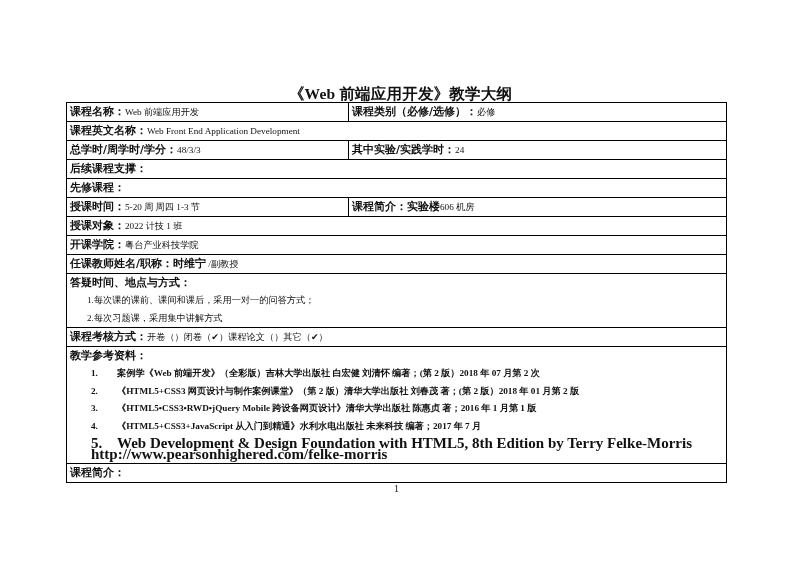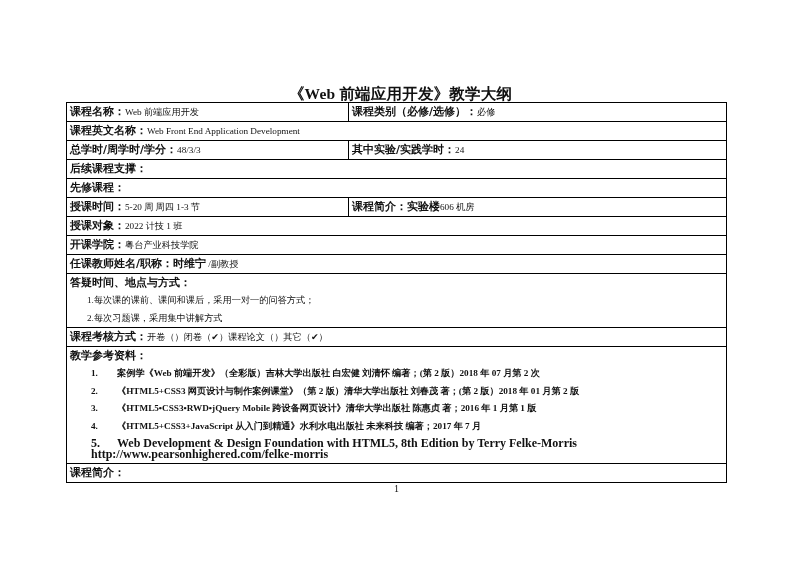--- a/index.html
+++ b/index.html
@@ -110,21 +110,21 @@
   <tr>
     <td colspan="2" class="nb-tb ref"><span class="num">2.</span><span>《HTML5+CSS3 网页设计与制作案例课堂》（第 2 版）清华大学出版社 刘春茂 著；(第 2 版）2018 年 01 月第 2 版</span></td>
   </tr>
   <tr>
     <td colspan="2" class="nb-tb ref"><span class="num">3.</span><span>《HTML5•CSS3•RWD•jQuery Mobile 跨设备网页设计》清华大学出版社 陈惠贞 著；2016 年 1 月第 1 版</span></td>
   </tr>
   <tr>
     <td colspan="2" class="nb-tb ref"><span class="num">4.</span><span>《HTML5+CSS3+JavaScript 从入门到精通》水利水电出版社 未来科技 编著；2017 年 7 月</span></td>
   </tr>
   <tr>
-    <td colspan="2" class="ref" style="border-top:none;font-size:12px;"><span class="num">5.</span><span>Web Development &amp; Design Foundation with HTML5, 8th Edition by Terry Felke-Morris http://www.pearsonhighered.com/felke-morris</span></td>
+    <td colspan="2" class="ref" style="border-top:none;font-size:15px;"><span class="num">5.</span><span>Web Development &amp; Design Foundation with HTML5, 8th Edition by Terry Felke-Morris http://www.pearsonhighered.com/felke-morris</span></td>
   </tr>
   <tr>
     <td colspan="2">
       <span class="lbl">课程简介：</span>
     </td>
   </tr>
 </tbody>
   </table>
 
 <div class="page-num">1</div>

